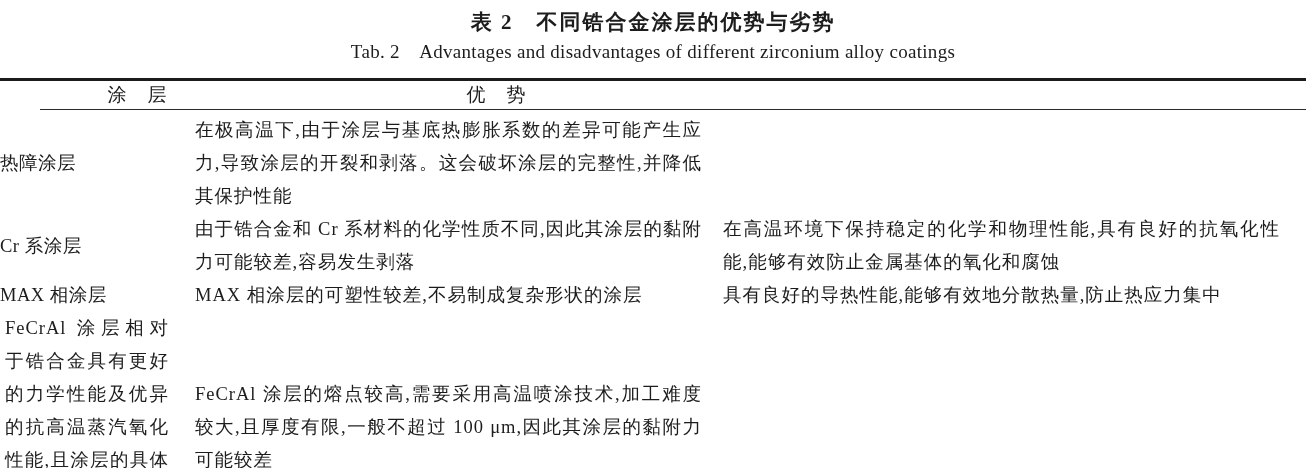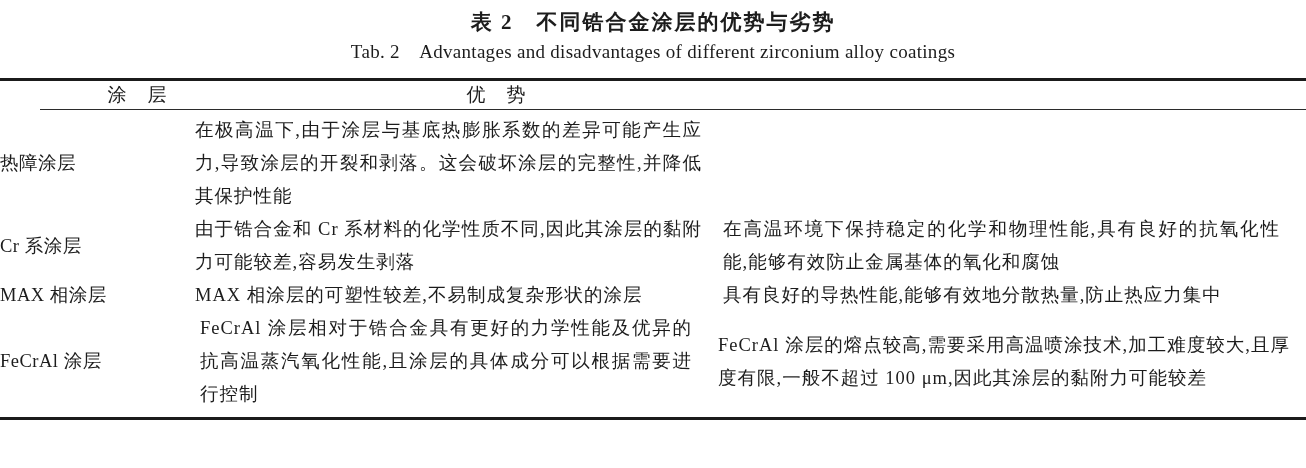--- a/index.html
+++ b/index.html
@@ -95,20 +95,19 @@
         <div class="cell cell-adv">在高温环境下保持稳定的化学和物理性能,具有良好的抗氧化性能,能够有效防止金属基体的氧化和腐蚀</div>
       </div>
 
       <div class="trow">
         <div class="cell cell-coating">MAX 相涂层</div>
         <div class="cell cell-dis">MAX 相涂层的可塑性较差,不易制成复杂形状的涂层</div>
         <div class="cell cell-adv">具有良好的导热性能,能够有效地分散热量,防止热应力集中</div>
       </div>
 
       <div class="trow">
-        <div class="cell cell-coating">FeCrAl 涂层</div>
         <div class="cell cell-adv">FeCrAl 涂层相对于锆合金具有更好的力学性能及优异的抗高温蒸汽氧化性能,且涂层的具体成分可以根据需要进行控制</div>
         <div class="cell cell-dis">FeCrAl 涂层的熔点较高,需要采用高温喷涂技术,加工难度较大,且厚度有限,一般不超过 100 μm,因此其涂层的黏附力可能较差</div>
       </div>
 
     </div>
   </div>
 </div>
 
 </body></html>

